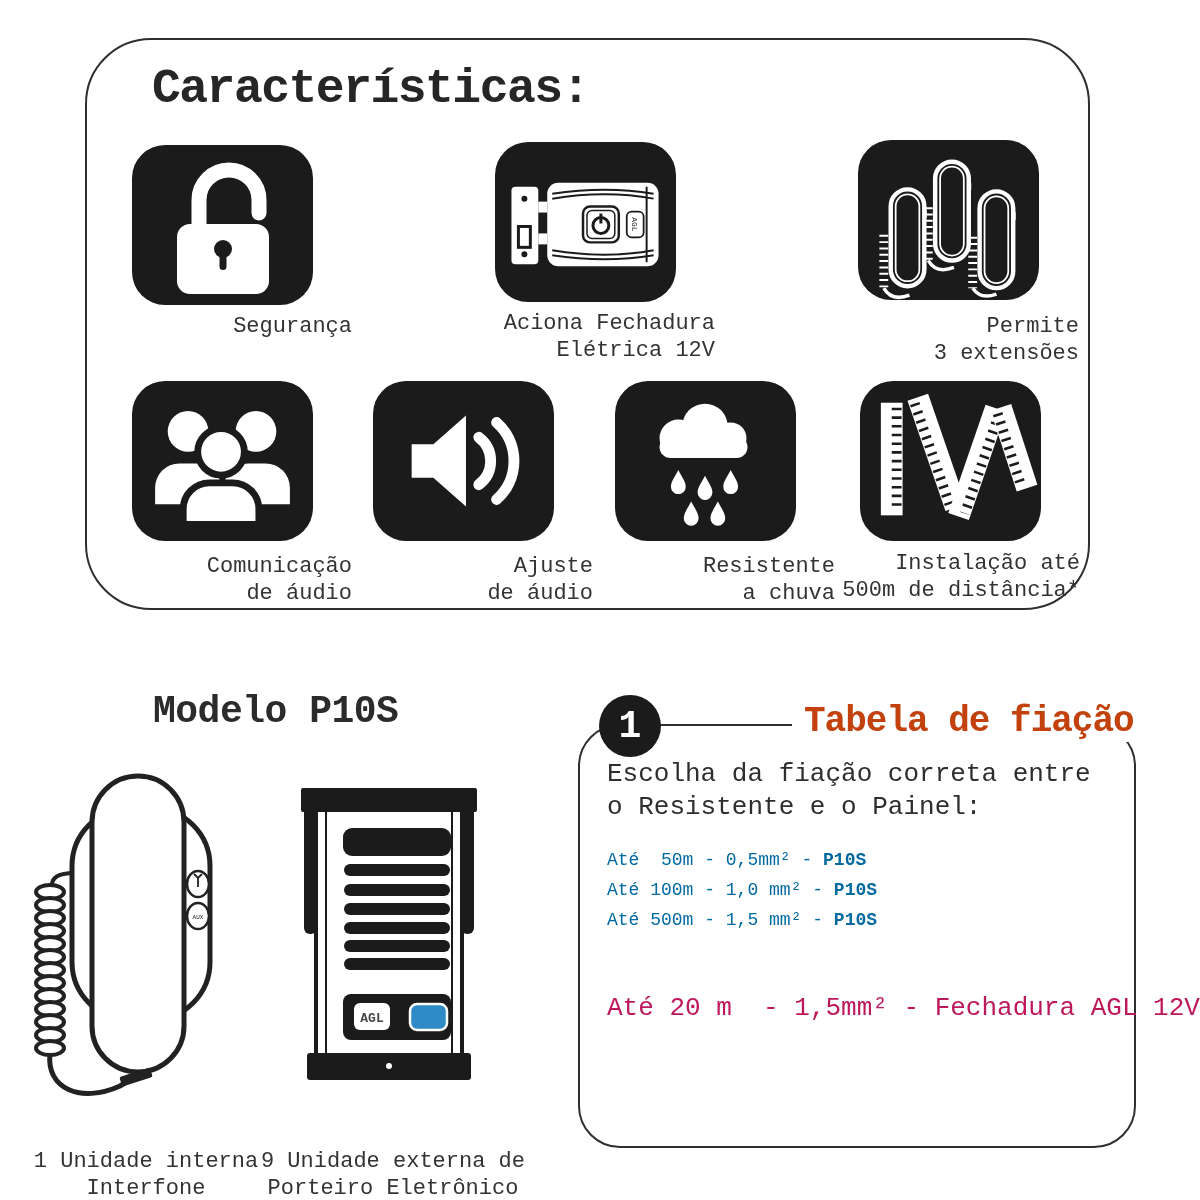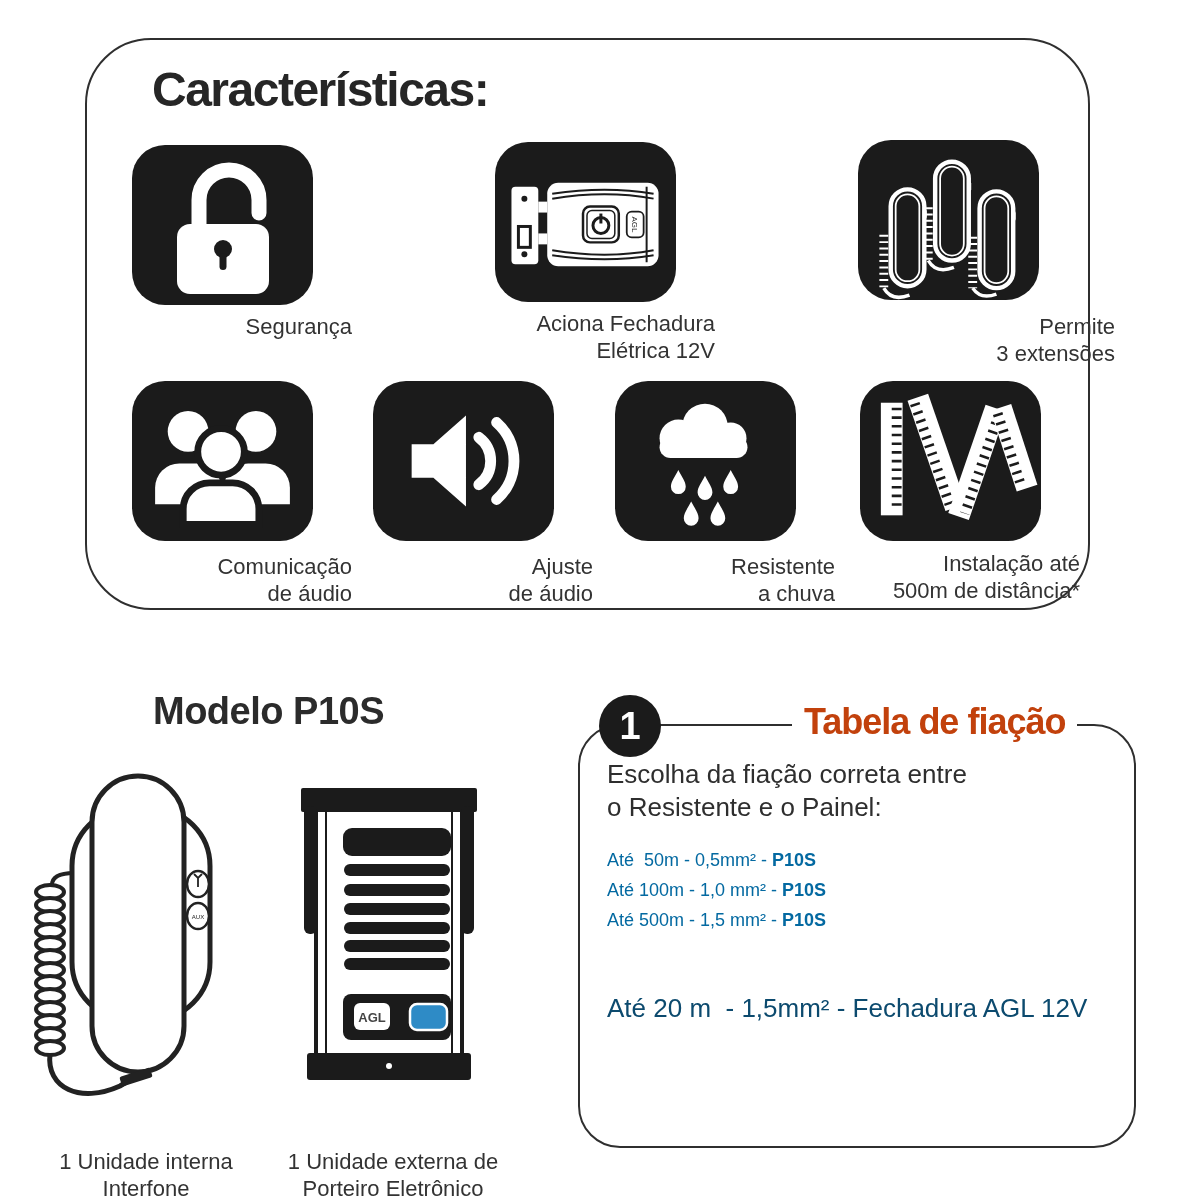--- a/index.html
+++ b/index.html
@@ -1,17 +1,17 @@
 <!DOCTYPE html>
 <html><head>
 <meta charset="utf-8">
 <style>
   html,body{margin:0;padding:0;background:#fff;}
   .page{position:relative;width:1200px;height:1200px;background:#ffffff;overflow:hidden;
-        font-family:Liberation Sans, sans-serif;color:#333;}
+        font-family:Liberation Mono, monospace;color:#333;}
   
   .features-box{position:absolute;left:85px;top:38px;width:1001px;height:568px;
     border:2px solid #2f2f2f;border-radius:66px;background:#fff;}
   .features-title{position:absolute;left:152px;top:62px;font-size:48px;font-weight:600;
     color:#262626;letter-spacing:-1.5px;}
   .tile{position:absolute;width:181px;height:160px;background:#1b1b1b;border-radius:33px;}
   .tile svg{width:100%;height:100%;display:block;}
   .icon-label{position:absolute;width:260px;text-align:right;font-size:22px;line-height:27px;color:#333;}
   
   .model-title{position:absolute;left:153px;top:690px;width:300px;
@@ -21,21 +21,21 @@
   
   .tabela-box{position:absolute;left:578px;top:724px;width:554px;height:420px;
     border:2px solid #2f2f2f;border-radius:42px;background:transparent;}
   .step-circle{position:absolute;left:599px;top:695px;width:62px;height:62px;border-radius:50%;
     background:#1b1b1b;color:#fff;display:flex;align-items:center;justify-content:center;
     font-size:38px;font-weight:700;z-index:2;}
   .tabela-title{position:absolute;left:792px;top:701px;background:#fff;padding:0 12px;
     font-size:36px;font-weight:600;color:#c2410c;letter-spacing:-1px;z-index:2;}
   .tabela-intro{position:absolute;left:607px;top:758px;font-size:26px;line-height:33px;color:#2e2e2e;}
   .wiring-rows{position:absolute;left:607px;top:845px;font-size:18px;line-height:30px;color:#0369a1;}
-  .wiring-lockrow{position:absolute;left:607px;top:993px;font-size:26px;color:#0c4a6e;}
+  .wiring-lockrow{position:absolute;left:607px;top:993px;font-size:26px;color:#be185d;}
   .pre{white-space:pre-wrap;}
   .model-strong{font-weight:700;}
   .note{position:absolute;left:607px;top:1035px;width:516px;font-size:22px;line-height:28px;
     color:#2e2e2e;white-space:pre-wrap;}
   .b{font-weight:700;}
 </style>
 </head>
 <body>
 
 <div class="page">
@@ -150,21 +150,21 @@
   </div>
 
   <div class="icon-label" style="left:92px;top:313px;">
     <span>Segurança</span><br>
     <span></span>
   </div>
   <div class="icon-label" style="left:455px;top:310px;">
     <span>Aciona Fechadura</span><br>
     <span>Elétrica 12V</span>
   </div>
-  <div class="icon-label" style="left:855px;top:313px;">
+  <div class="icon-label" style="left:819px;top:313px;">
     <span>Permite</span><br>
     <span>3 extensões</span>
   </div>
   <div class="icon-label" style="left:92px;top:553px;">
     <span>Comunicação</span><br>
     <span>de áudio</span>
   </div>
   <div class="icon-label" style="left:333px;top:553px;">
     <span>Ajuste</span><br>
     <span>de áudio</span>
@@ -225,21 +225,21 @@
     <rect x="127" y="222" width="37" height="26" rx="7" fill="#2e8bc6" stroke="#fff" stroke-width="2.5"></rect>
     <rect x="24" y="271" width="164" height="27" rx="3" fill="#1b1b1b"></rect>
     <circle cx="106" cy="284" r="3" fill="#fff"></circle>
   </svg>
 
   <div class="unit-label" style="left:6px;top:1106px;">
     <span>1 Unidade interna</span><br>
     <span>Interfone</span>
   </div>
   <div class="unit-label" style="left:253px;top:1106px;">
-    <span>1 Unidade externa de</span><br>
+    <span>9 Unidade externa de</span><br>
     <span>Porteiro Eletrônico</span>
   </div>
 
   <div class="tabela-box"></div>
   <div class="step-circle">1</div>
   <div class="tabela-title">Tabela de fiação</div>
 
   <div class="tabela-intro">
     <span>Escolha da fiação correta entre</span><br>
     <span>o Resistente e o Painel:</span>

